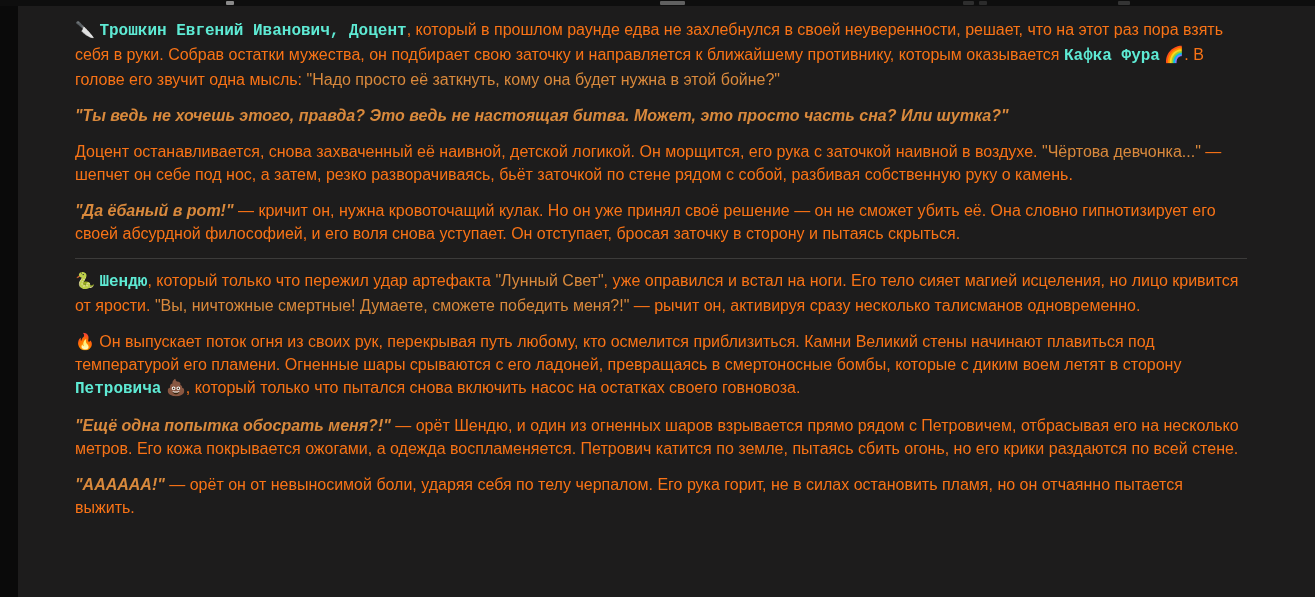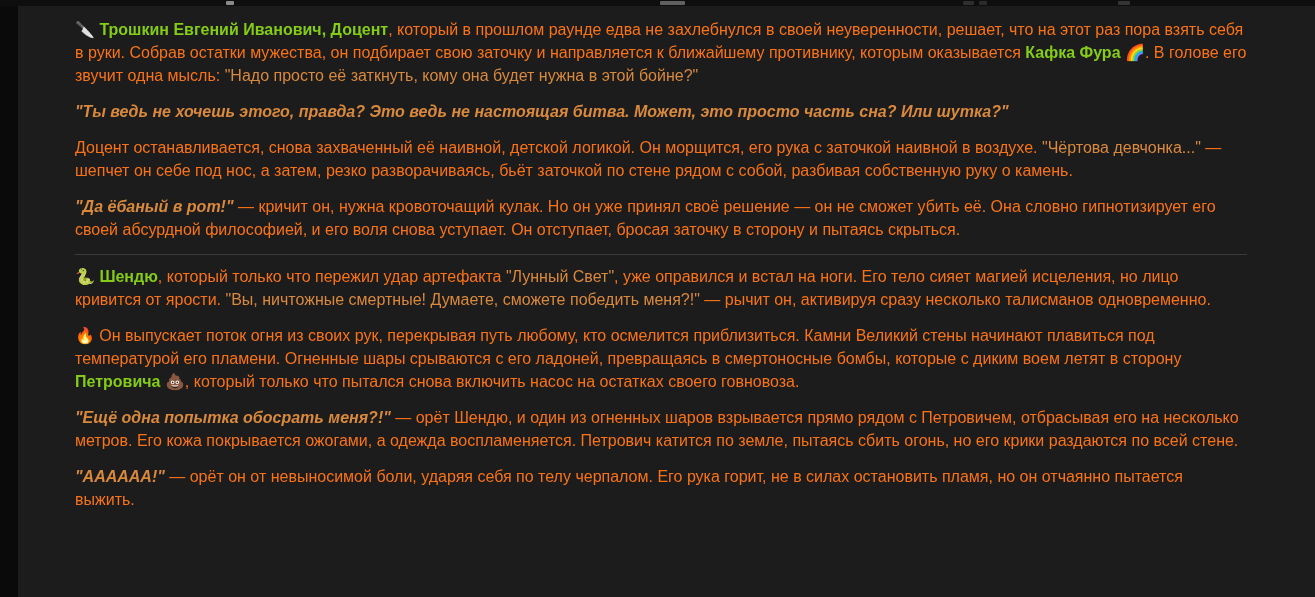--- a/index.html
+++ b/index.html
@@ -30,21 +30,21 @@
     color: #d3d1cf;
   }
   h3.section-heading {
     color: #e9e7e4;
     font-size: 18.5px; line-height: 23px;
     font-weight: 700;
     margin: 9px 0 10px 0;
   }
   p.story-paragraph { margin: 10px 0 13px 0; }
   .t { color: #f97316; }
-  .b { color: #84cc16; font-weight: 700; }
+  .b { color: #5eead4; font-weight: 700; font-family: Liberation Mono, monospace; }
   .q { color: #d9893c; }
   .s { color: #d9893c; font-weight: 700; font-style: italic; }
   .e { font-style: normal; font-weight: 400; }
   .icon-knife   { color: #b3a8d4; }
   .icon-rainbow { color: #d9b23c; }
   .icon-snake   { color: #6fb96a; }
   .icon-fire    { color: #e2793a; }
   .icon-poop    { color: #9c6a4b; }
   hr.section-divider {
     border: none;

